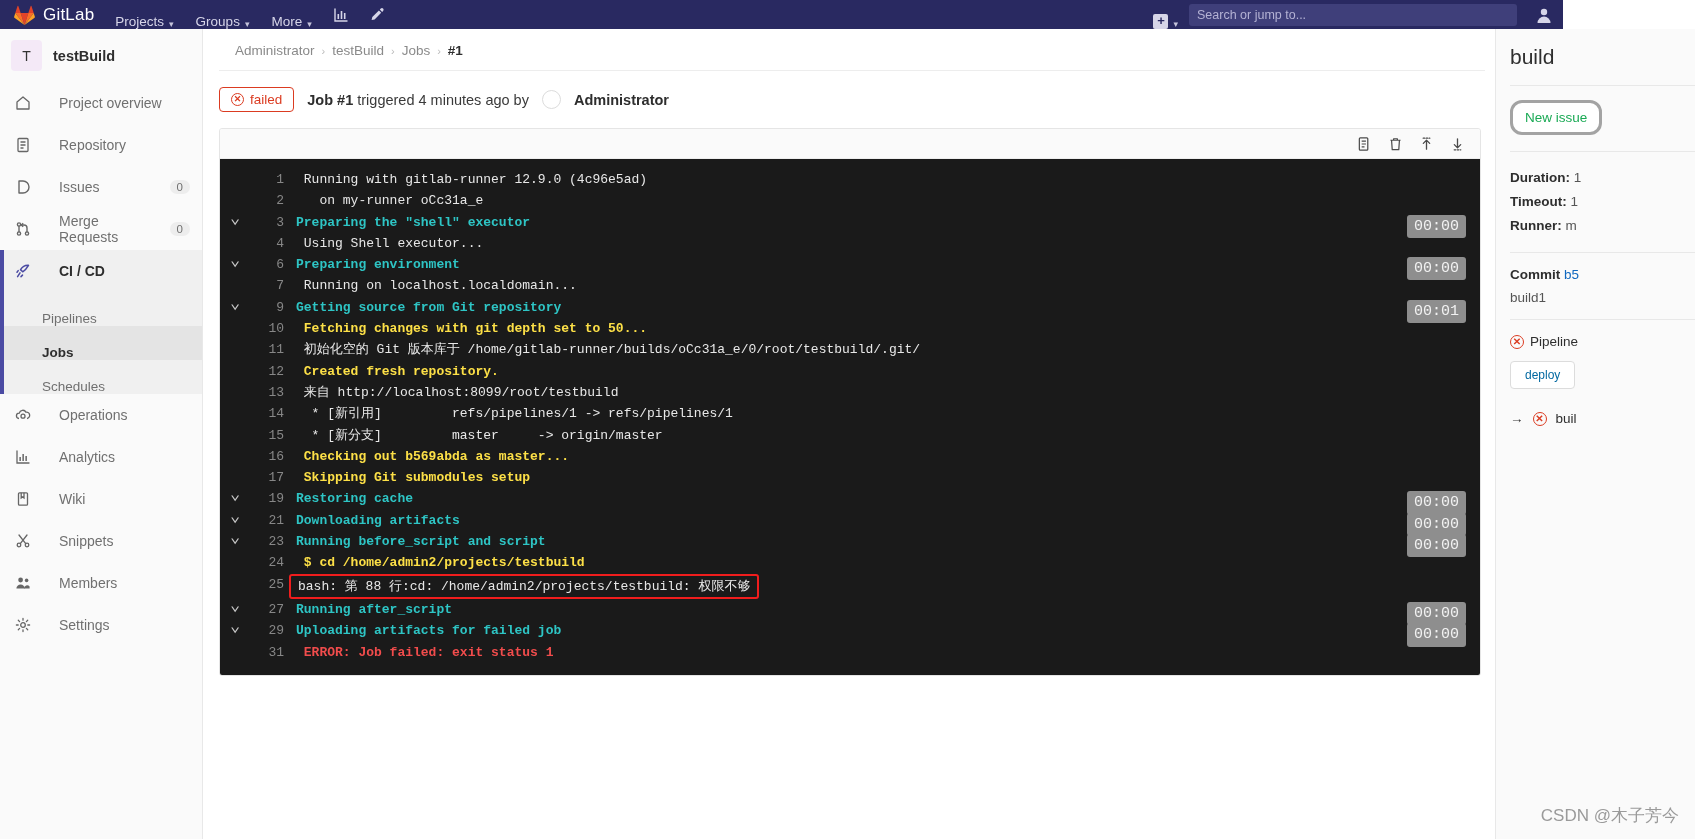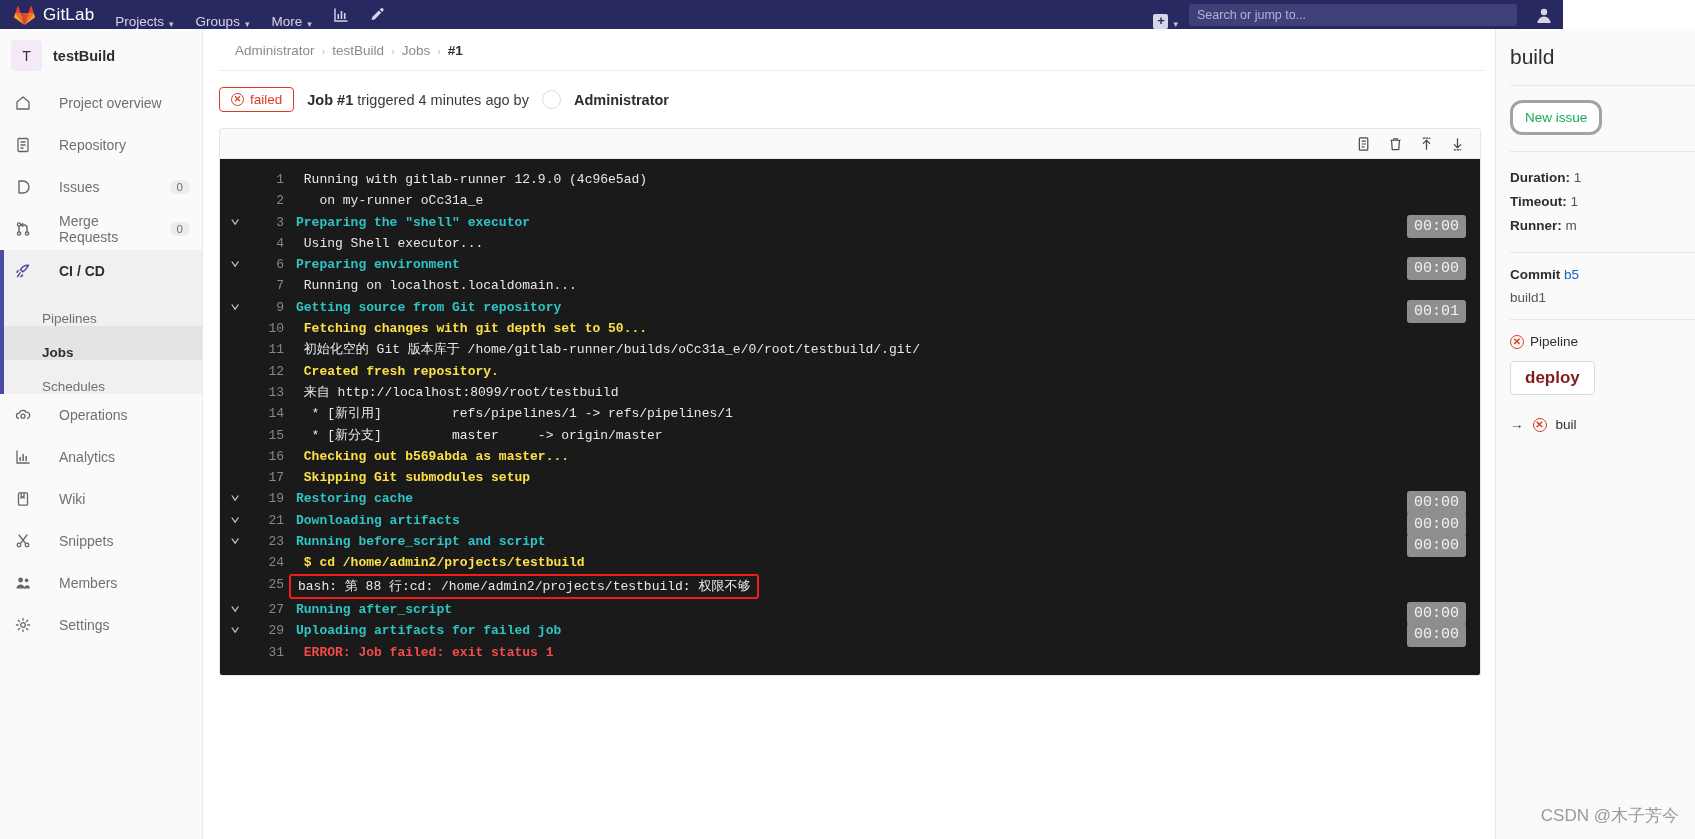--- a/index.html
+++ b/index.html
@@ -188,22 +188,22 @@
   }
   .rp-row { font-size: 13.5px; color: #2e2e2e; line-height: 24px; white-space: nowrap; }
   .rp-row .lbl { font-weight: 600; }
   .rp-row .val { color: #555; }
   .rp-commit { font-size: 13.5px; color: #2e2e2e; font-weight: 600; margin-top: 2px; white-space: nowrap;}
   .rp-commit a { color: #1068bf; text-decoration: none; font-weight: 400;}
   .rp-commit-msg { font-size: 13.5px; color: #555; margin: 8px 0 14px; }
   .rp-pipeline { font-size: 13.5px; color: #2e2e2e; display: flex; align-items: center; gap: 6px; white-space: nowrap;}
   .stage-btn {
     border: 1px solid #dcdcdc; background: #fff; border-radius: 4px;
-    padding: 6px 14px; font-size: 17px; color: #7f1d1d; margin: 12px 0 0;
-    display: inline-block; cursor: pointer; font-weight: bold;
+    padding: 6px 14px; font-size: 12px; color: #0369a1; margin: 12px 0 0;
+    display: inline-block; cursor: pointer;
   }
   .job-link-row {
     display: flex; align-items: center; gap: 9px; margin-top: 22px;
     font-size: 13.5px; color: #2e2e2e; white-space: nowrap;
   }
   .x-circle-red {
     width: 14px; height: 14px; border-radius: 50%; border: 1.5px solid #db3b21;
     color:#db3b21; display:inline-flex; align-items:center; justify-content:center;
     font-size: 10px; font-weight: bold; flex:0 0 14px;
   }

